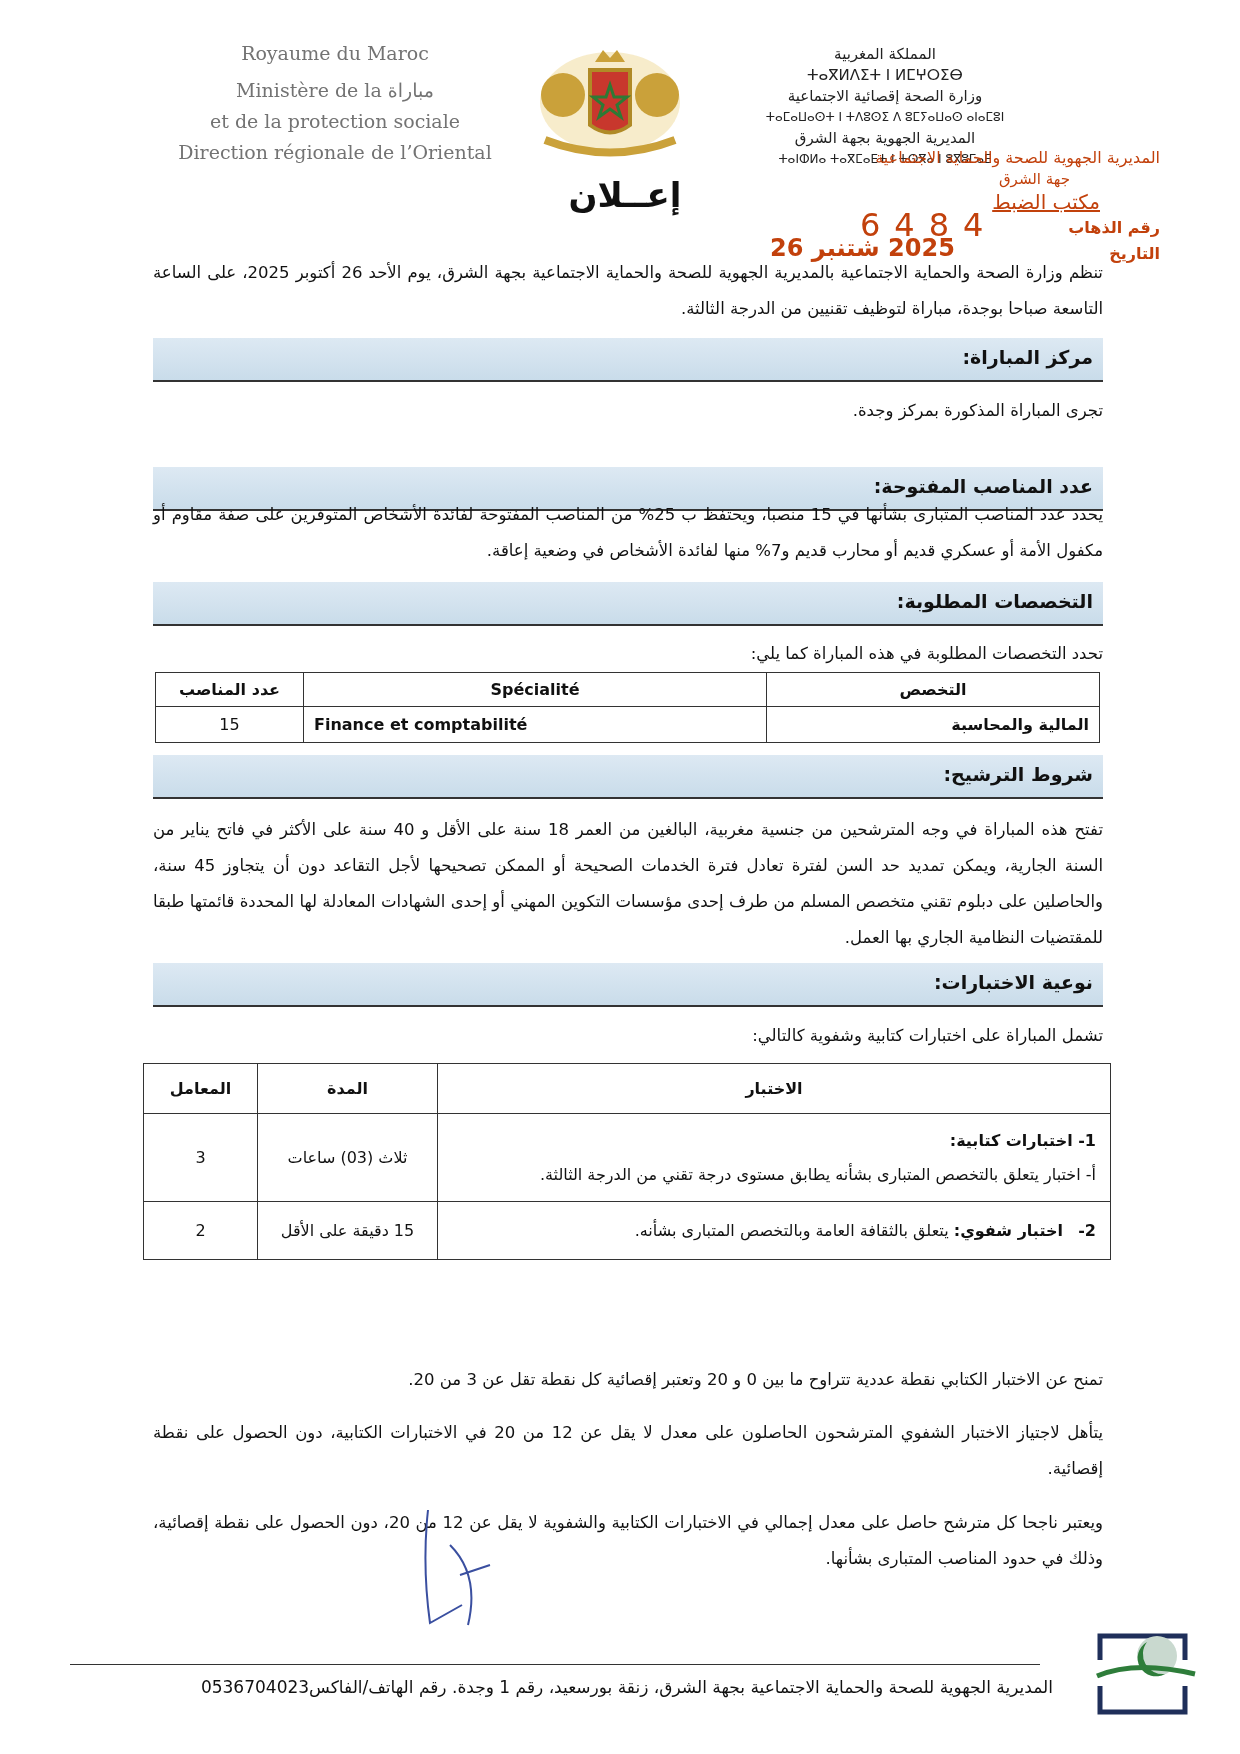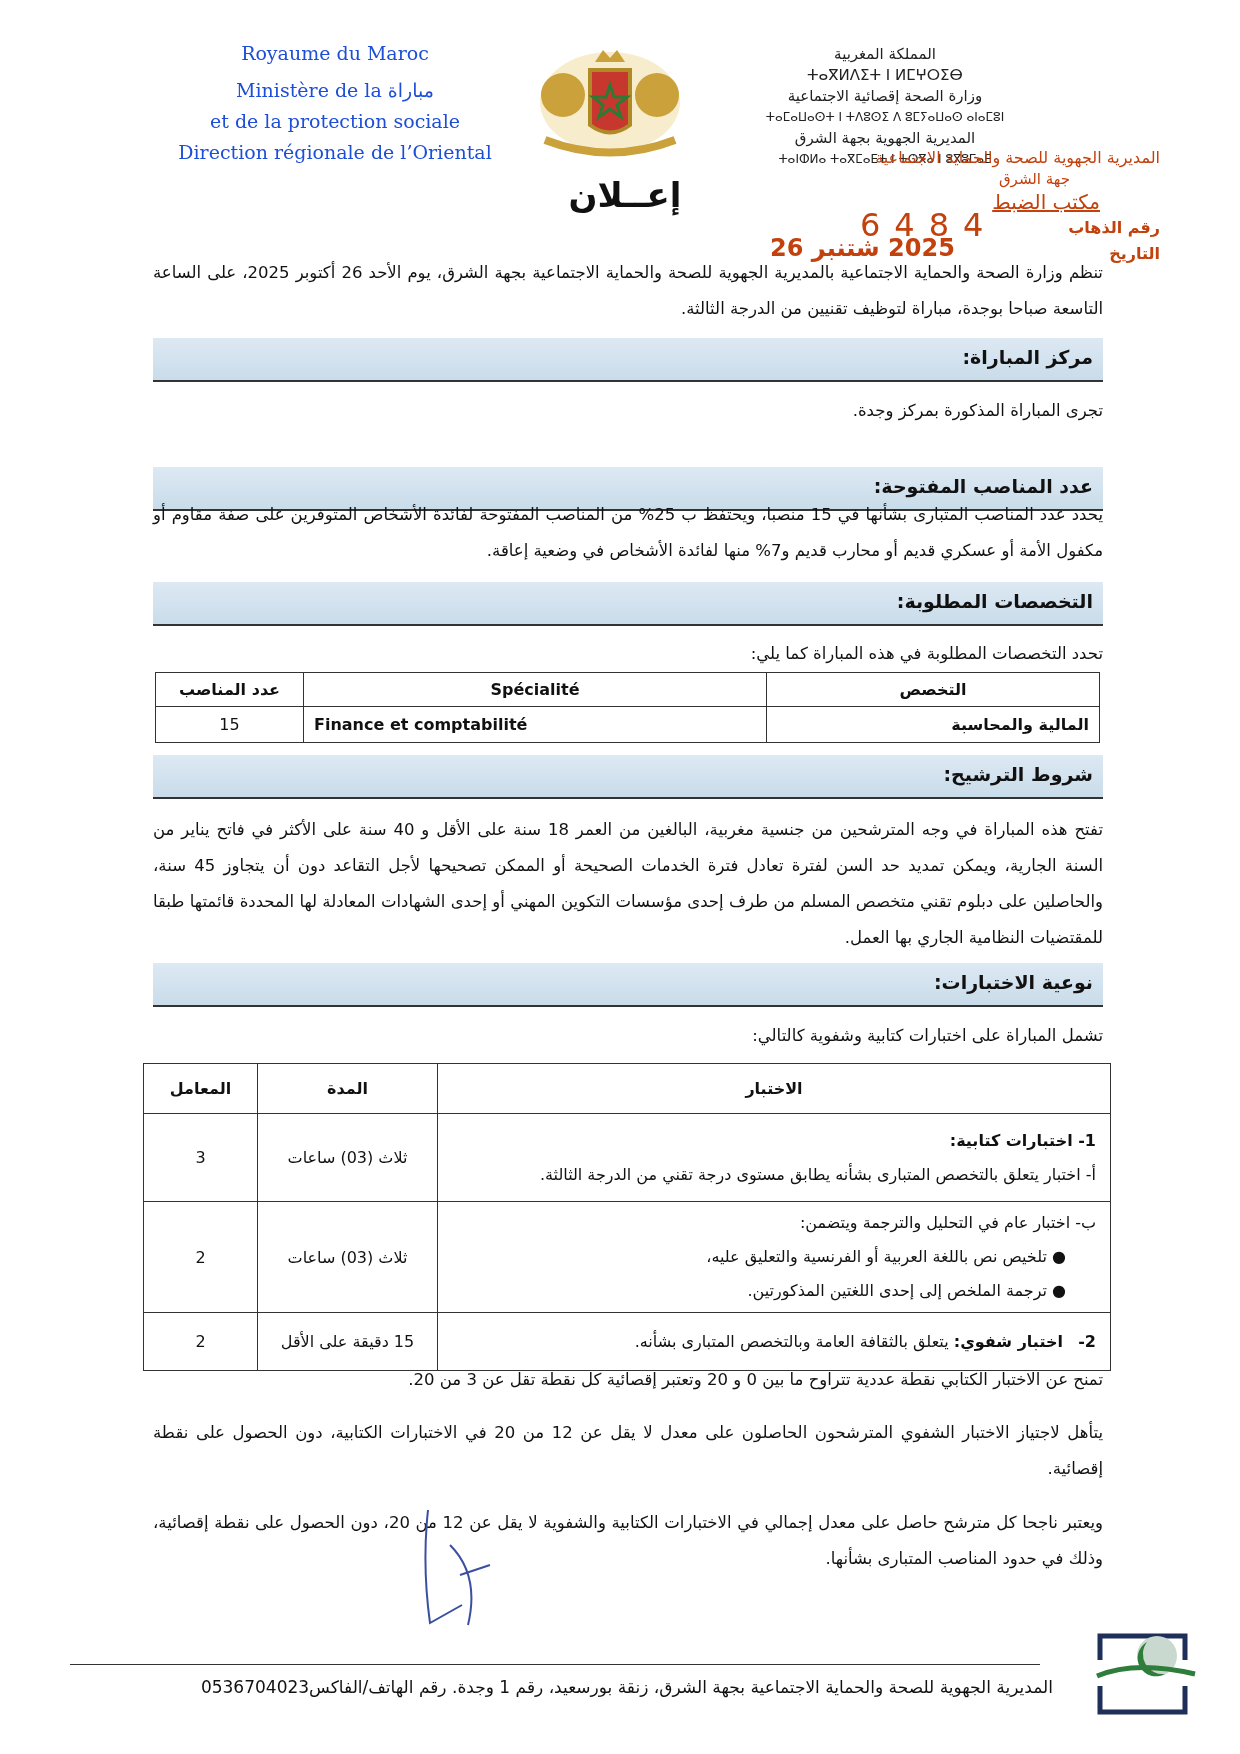--- a/index.html
+++ b/index.html
@@ -1,18 +1,18 @@
 <!DOCTYPE html>
 <html><head>
 <meta charset="utf-8">
 <style>
   html,body{margin:0;padding:0;background:#fff;}
   body{width:1240px;height:1754px;position:relative;overflow:hidden;font-family:"DejaVu Sans",sans-serif;color:#111;}
   .abs{position:absolute;}
-  .fr{font-family:"DejaVu Serif",serif;font-size:19px;color:#1d4ed8;text-align:center;line-height:31px;}
+  .fr{font-family:"DejaVu Serif",serif;font-size:19px;color:#737373;text-align:center;line-height:31px;}
   .ar{direction:rtl;font-family:"DejaVu Sans",sans-serif;}
   .hdr-ar{text-align:center;font-size:15px;line-height:21px;color:#222;}
   .title{font-size:34px;font-weight:bold;}
   .p{font-size:16.5px;line-height:36px;text-align:justify;}
   .band{left:153px;width:950px;height:42px;background:linear-gradient(#dde9f3,#c9dcea);border-bottom:2px solid #333;}
   .band span{position:absolute;right:10px;top:8px;font-size:19px;font-weight:bold;}
   table{border-collapse:collapse;}
   td,th{border:1px solid #333;font-size:16px;}
   .stamp{color:#c2410c;}
   .foot{font-size:17px;}
@@ -109,29 +109,20 @@
     <th>المعامل</th>
   </tr>
   <tr style="height:88px;">
     <td style="text-align:right;padding:6px 14px;line-height:34px;">
       <div style="font-weight:bold;">1-   اختبارات كتابية:</div>
       <div>أ-   اختبار يتعلق بالتخصص المتبارى بشأنه يطابق مستوى درجة تقني من الدرجة الثالثة.</div>
     </td>
     <td style="text-align:center;">ثلاث (03) ساعات</td>
     <td style="text-align:center;">3</td>
   </tr>
-  <tr style="height:110px;">
-    <td style="text-align:right;padding:4px 14px;line-height:34px;">
-      <div>ب-   اختبار عام في التحليل والترجمة ويتضمن:</div>
-      <div style="padding-right:30px;">● <span>تلخيص نص باللغة العربية أو الفرنسية والتعليق عليه،</span></div>
-      <div style="padding-right:30px;">● <span>ترجمة الملخص إلى إحدى اللغتين المذكورتين.</span></div>
-    </td>
-    <td style="text-align:center;">ثلاث (03) ساعات</td>
-    <td style="text-align:center;">2</td>
-  </tr>
   <tr style="height:58px;">
     <td style="text-align:right;padding:4px 14px;">
       <span style="font-weight:bold;">2-</span>&nbsp;&nbsp;
       <span style="font-weight:bold;">اختبار شفوي:</span>
       <span>يتعلق بالثقافة العامة وبالتخصص المتبارى بشأنه.</span>
     </td>
     <td style="text-align:center;">15 دقيقة على الأقل</td>
     <td style="text-align:center;">2</td>
   </tr>
 </tbody>

